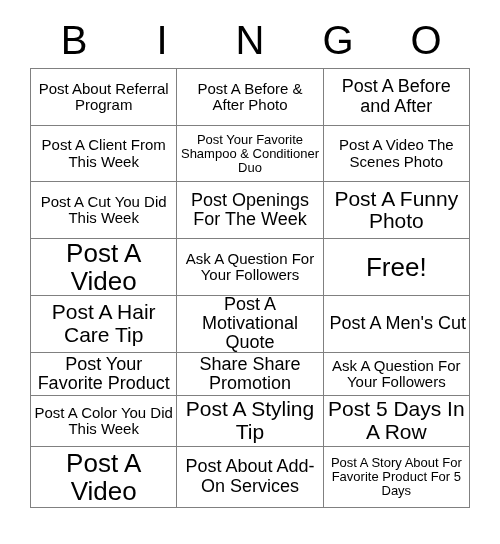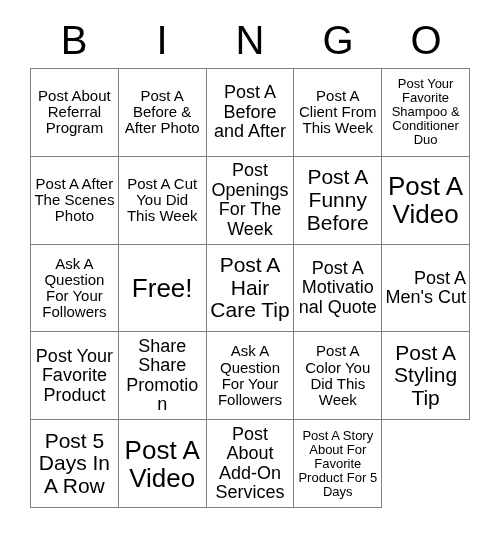--- a/index.html
+++ b/index.html
@@ -45,21 +45,21 @@
   }
 
   
   #grid {
     position: absolute;
     left: 30px;
     top: 68px;
     width: 440px;
     height: 440px;
     display: grid;
-    grid-template-columns: repeat(5, 1fr);
+    grid-template-columns: repeat(3, 1fr);
     grid-template-rows: repeat(5, 1fr);
     border-top: 1px solid #808080;
     border-left: 1px solid #808080;
     box-sizing: border-box;
     background: #ffffff;
   }
 
   .cell {
     border-right: 1px solid #808080;
     border-bottom: 1px solid #808080;
@@ -114,30 +114,30 @@
       <div class="cell fs-md">
         <span class="cell-text">Post A Before and After</span>
       </div>
       <div class="cell fs-sm">
         <span class="cell-text">Post A Client From This Week</span>
       </div>
       <div class="cell fs-xs">
         <span class="cell-text">Post Your Favorite Shampoo &amp; Conditioner Duo</span>
       </div>
       <div class="cell fs-sm">
-        <span class="cell-text">Post A After The Scenes Photo</span>
+        <span class="cell-text">Post A Video The Scenes Photo</span>
       </div>
       <div class="cell fs-sm">
         <span class="cell-text">Post A Cut You Did This Week</span>
       </div>
       <div class="cell fs-md">
         <span class="cell-text">Post Openings For The Week</span>
       </div>
       <div class="cell fs-lg">
-        <span class="cell-text">Post A Funny Before</span>
+        <span class="cell-text">Post A Funny Photo</span>
       </div>
       <div class="cell fs-xxl">
         <span class="cell-text">Post A Video</span>
       </div>
       <div class="cell fs-sm">
         <span class="cell-text">Ask A Question For Your Followers</span>
       </div>
       <div class="cell fs-xxl">
         <span class="cell-text">Free!</span>
       </div>

